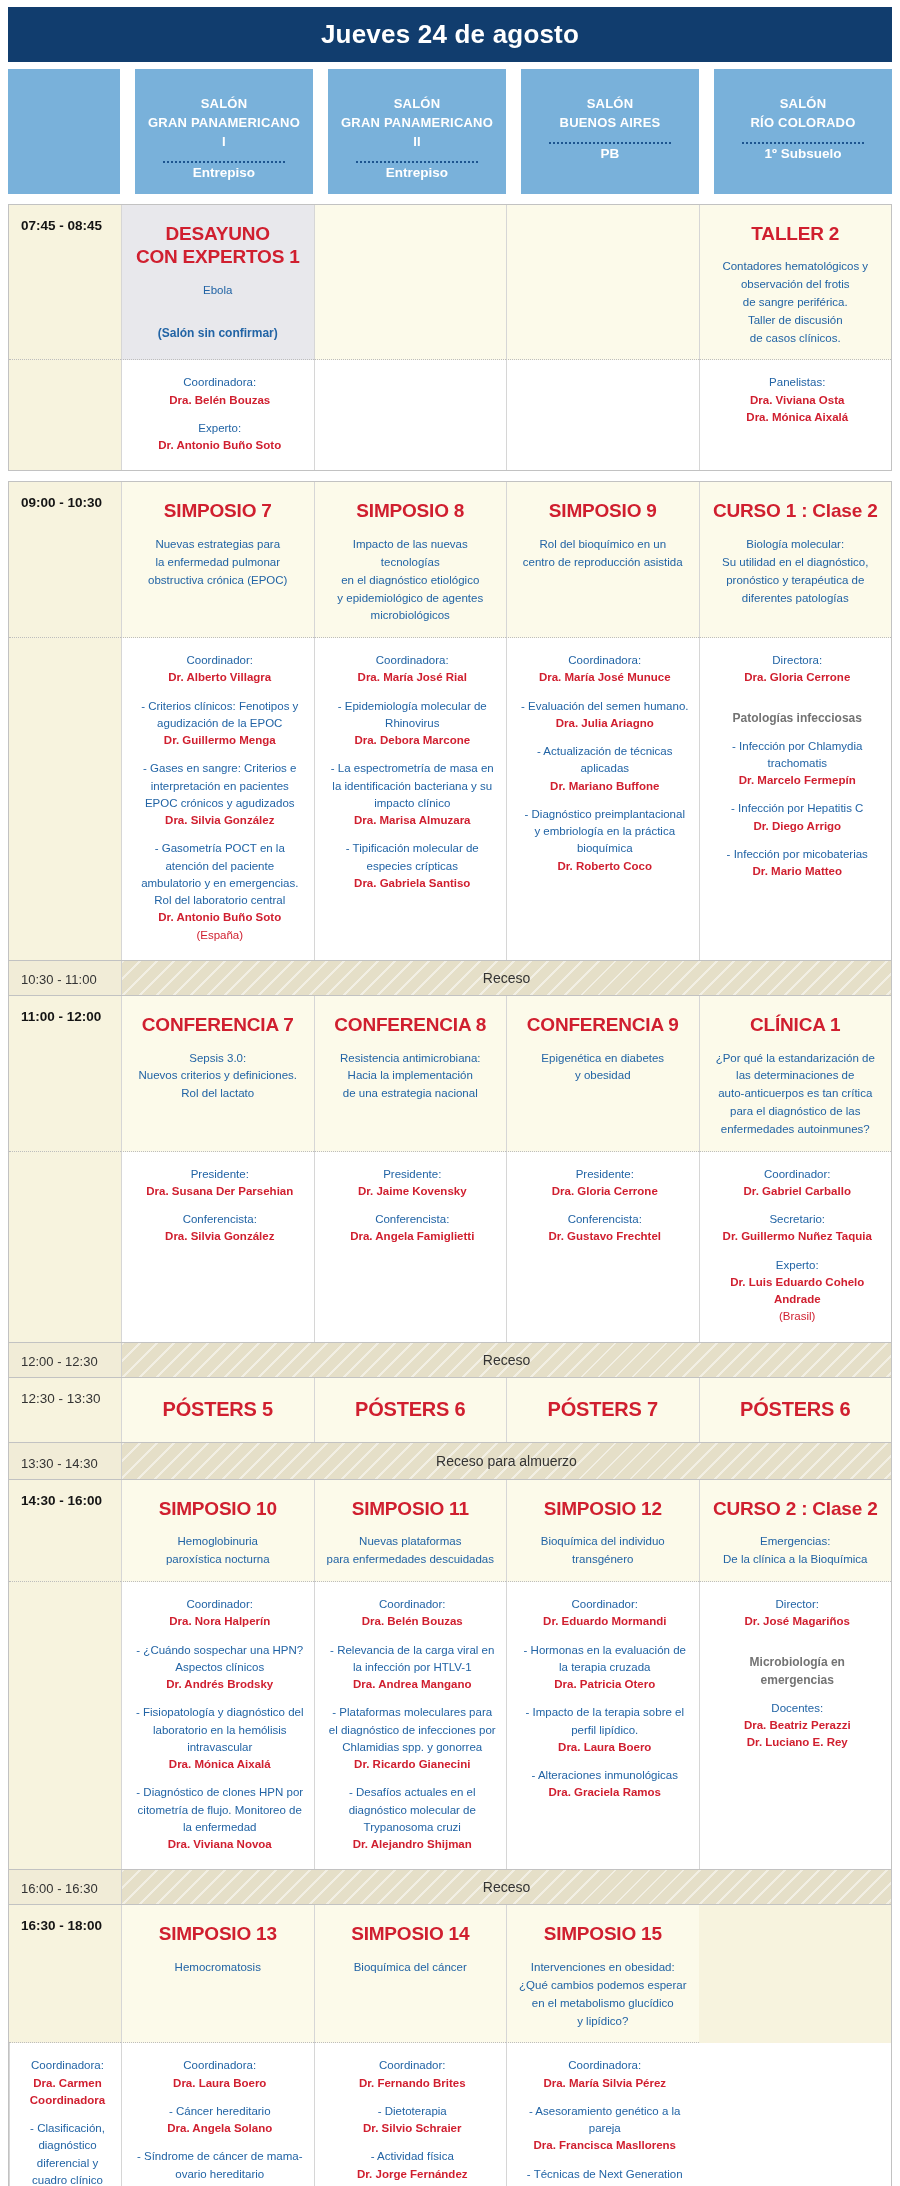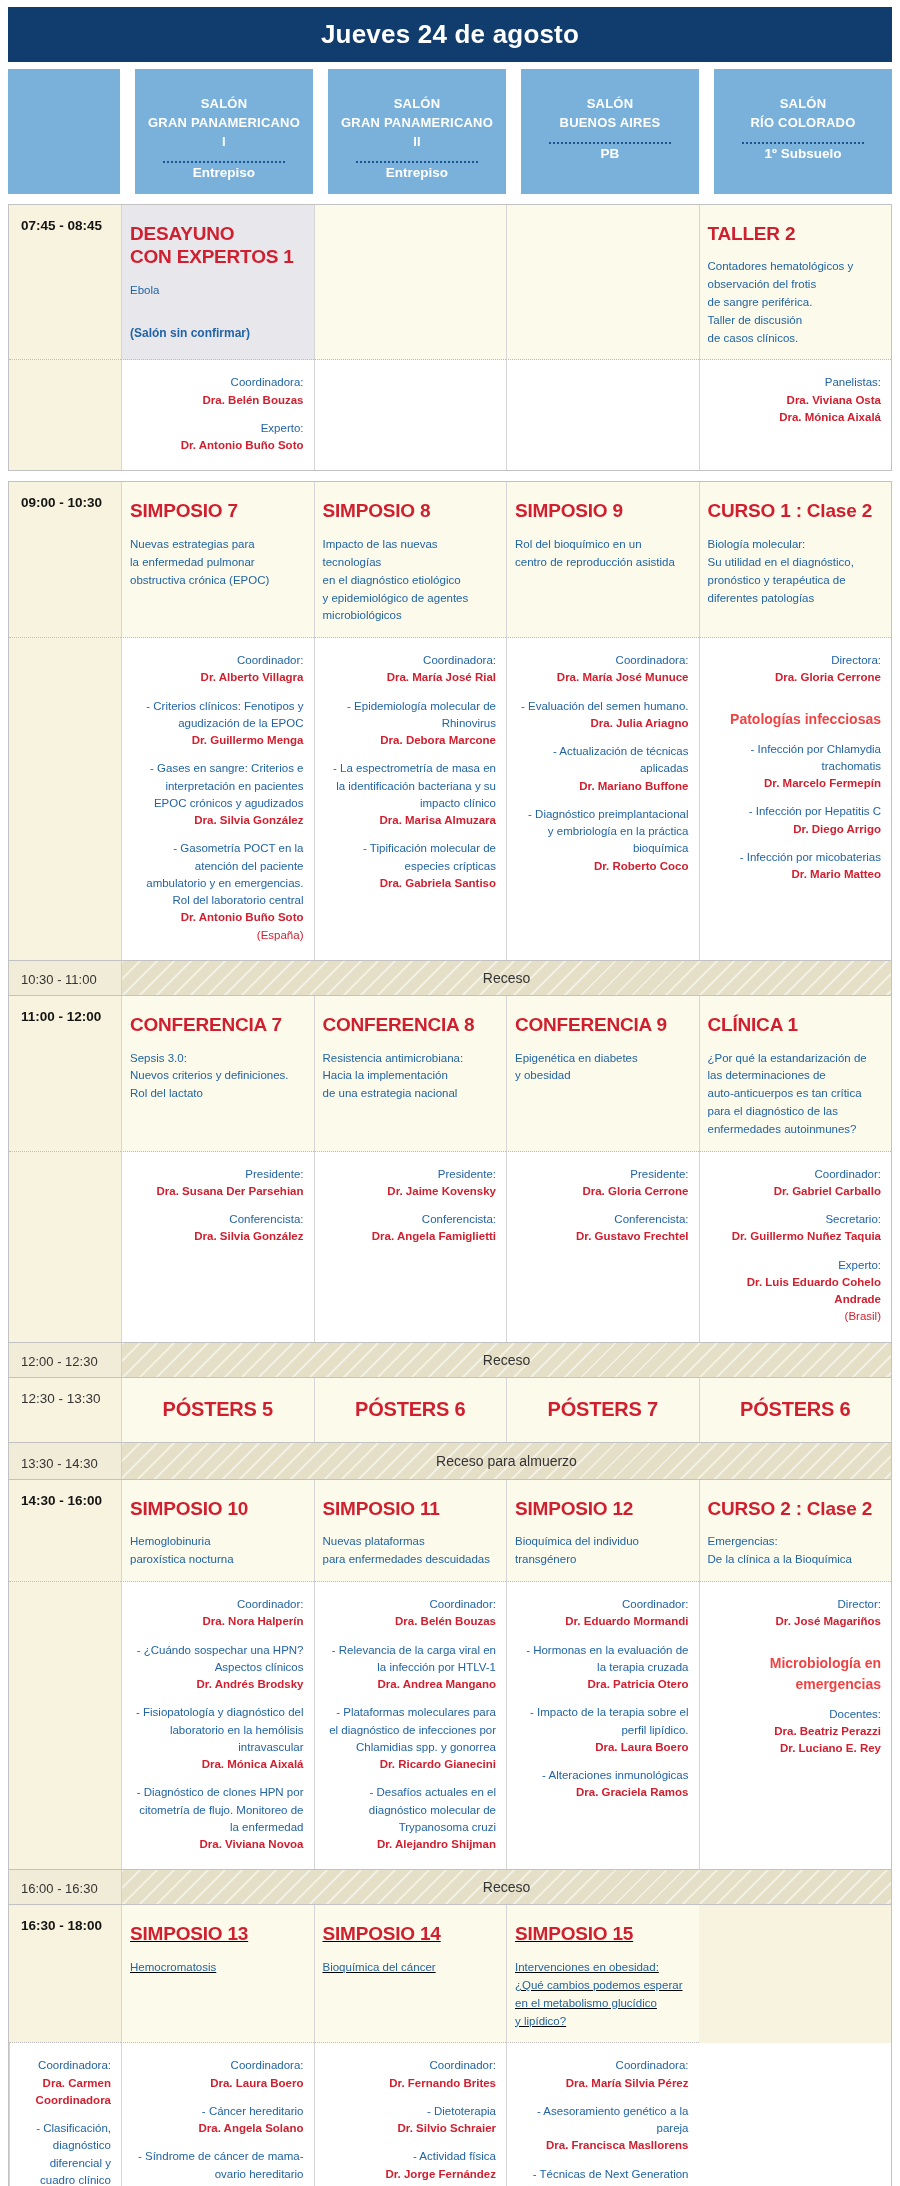--- a/index.html
+++ b/index.html
@@ -19,34 +19,34 @@
   .salon-dots{border-bottom:2px dotted #1d5590;margin:9px 18px 0;}
   .salon-floor{color:#fff;font-weight:700;font-size:13.5px;text-align:center;margin-top:2px;}
 
   
   .block{display:grid;grid-template-columns:112px repeat(4,1fr);border:1px solid #c2c2c2;background:#fff;}
   .gap10{height:10px;}
   .stacked{margin-top:-1px;}
   .t-cell{background:#F7F3DE;box-sizing:border-box;padding:13px 8px 8px 12px;font-size:13.5px;font-weight:700;color:#141414;}
   .t-cell.bottom{border-bottom:none;}
   .cellc{box-sizing:border-box;border-left:1px solid #d6d6d6;}
-  .topic{background:#FCFAEA;padding:17px 8px 12px;}
+  .topic{background:#FCFAEA;padding:17px 8px 12px;text-align:center;}
   .dotline{border-bottom:1px dotted #bdbdbd;}
-  .detail{background:#ffffff;padding:14px 10px 16px 14px;text-align:right;}
+  .detail{background:#ffffff;padding:14px 10px 16px 14px;text-align:center;}
   .gray-cell{background:#E8E8EC;}
 
   .event-title{color:#D01F2F;font-weight:700;font-size:19px;line-height:1.25;letter-spacing:-.2px;white-space:pre-line;}
   .event-topic{color:#2264A5;font-size:11.5px;line-height:1.55;margin-top:13px;white-space:pre-line;}
   .event-note{color:#2264A5;font-weight:700;font-size:12px;margin-top:26px;white-space:pre-line;}
 
   .line{color:#2264A5;font-size:11.5px;line-height:1.5;margin:0;}
   .line.label{margin-top:11px;}
   .line.item{margin-top:11px;}
   .line.name{color:#D01F2F;font-weight:700;}
-  .line.heading{color:#ef4444;font-weight:700;font-size:14px;margin-top:22px;margin-bottom:11px;}
+  .line.heading{color:#737373;font-weight:700;font-size:12px;margin-top:22px;margin-bottom:11px;}
   .line.note{color:#D01F2F;}
   .line:first-child{margin-top:0;}
   .inline-note{color:#D01F2F;font-weight:400;}
 
   
   .block-posters .t-cell{font-weight:400;color:#333;}
   .block-posters .p-cell{background:#FCFAEA;display:flex;align-items:center;justify-content:center;min-height:64px;}
   .block-posters .p-cell .event-title{font-size:20px;}
 
   
@@ -57,21 +57,21 @@
 
   
   .b0 .topic{min-height:148px;}
   .b0 .detail{min-height:96px;}
   .b1 .topic{min-height:118px;}
   .b1 .detail{min-height:288px;}
   .b2 .topic{min-height:136px;}
   .b2 .detail{min-height:166px;}
   .b4 .topic{min-height:84px;}
   .b4 .detail{min-height:272px;}
-  .b5 .topic{min-height:112px;text-decoration:underline;}
+  .b5 .topic{min-height:112px;}
   .b5 .detail{min-height:276px;}
 </style>
 </head>
 <body>
 
 <div class="page">
 
   <header class="day-banner">
     <span>Jueves 24 de agosto</span>
   </header>

